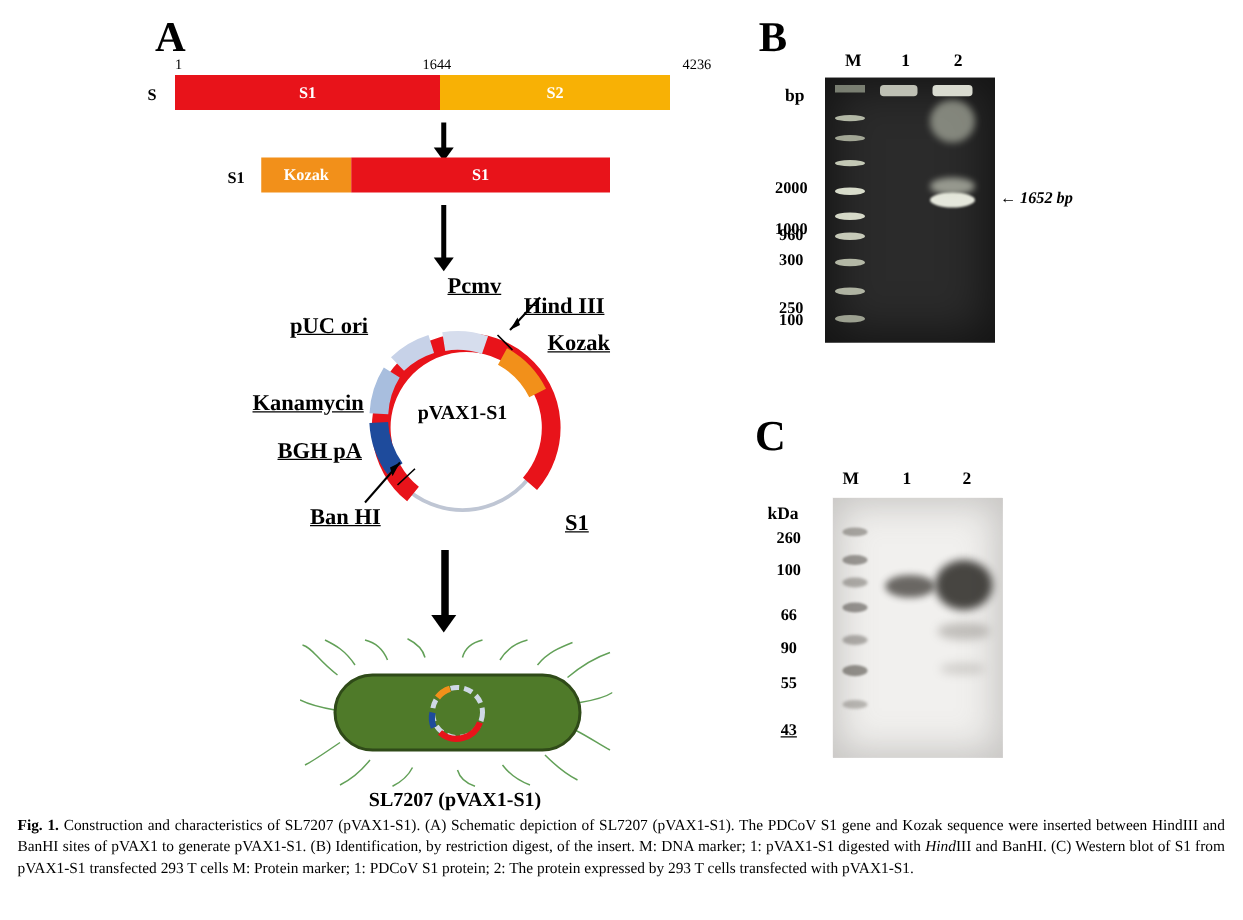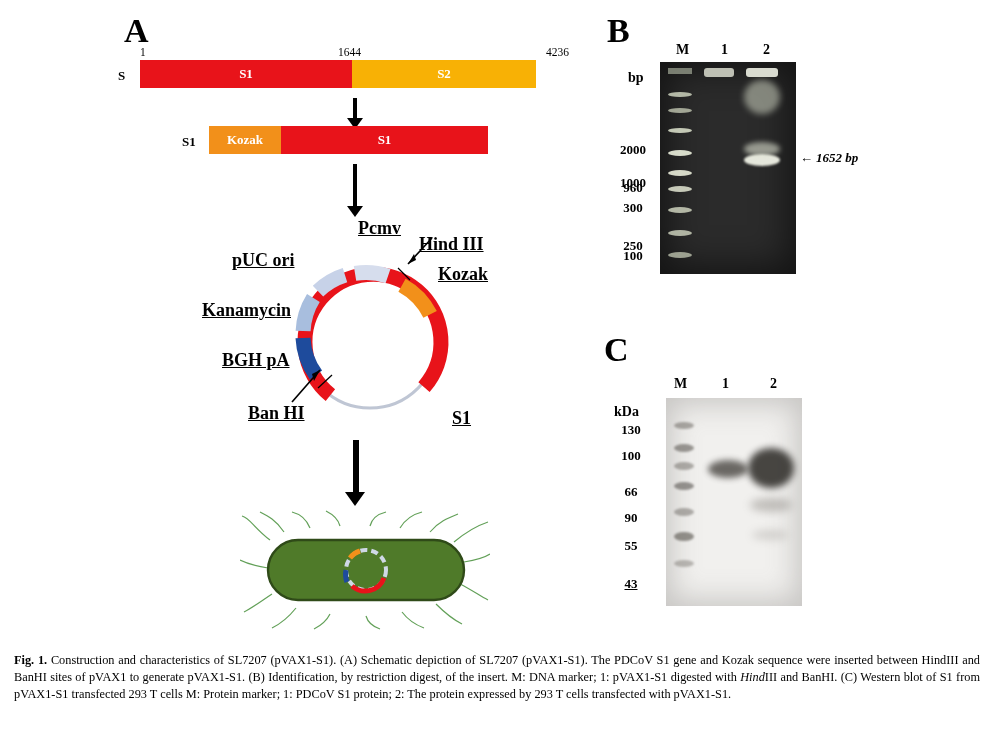--- a/index.html
+++ b/index.html
@@ -234,28 +234,29 @@
         <path d="M 48.0 51.2 A 68 68 0 0 1 75.0 35.2" fill="none" stroke="#c7d2e8" stroke-width="15"></path>
 
         <path d="M 33.1 91.0 A 68 68 0 0 1 43.4 58.0" fill="none" stroke="#a8bede" stroke-width="15"></path>
 
         <path d="M 46.0 135.0 A 68 68 0 0 1 33.0 98.0" fill="none" stroke="#1e4b9c" stroke-width="15"></path>
 
         <line x1="128" y1="28" x2="140" y2="40" stroke="#000" stroke-width="1.3"></line>
         <line x1="48" y1="148" x2="62" y2="135" stroke="#000" stroke-width="1.3"></line>
       </svg>
 
+      <div class="plasmid-name" style="top:82px;">pVAX1-S1</div>
 
       <div class="feat-label" style="left:88px; top:-22px;">Pcmv</div>
       <div class="feat-label" style="left:149px; top:-6px;">Hind III</div>
       <div class="feat-label" style="left:168px; top:24px;">Kozak</div>
       <div class="feat-label" style="left:182px; top:168px;">S1</div>
       <div class="feat-label" style="left:-22px; top:163px;">Ban HI</div>
       <div class="feat-label" style="left:-48px; top:110px;">BGH pA</div>
-      <div class="feat-label" style="left:-68px; top:60px;text-align:right;">Kanamycin</div>
+      <div class="feat-label" style="left:-68px; top:72px;text-align:right;">Kanamycin</div>
       <div class="feat-label" style="left:-38px; top:10px;">pUC ori</div>
 
       
       <svg style="position:absolute; left:128px; top:-8px;" width="40" height="48">
         <line x1="34" y1="6" x2="10" y2="32" stroke="#000" stroke-width="1.6"></line>
         <polygon points="10,32 18,28 16,22" fill="#000"></polygon>
       </svg>
       
       <svg style="position:absolute; left:14px; top:118px;" width="46" height="52">
         <line x1="8" y1="44" x2="36" y2="12" stroke="#000" stroke-width="1.6"></line>
@@ -289,20 +290,21 @@
           <path d="M220,74 C232,80 240,86 248,90"></path>
         </g>
 
         <rect x="28" y="30" width="196" height="60" rx="30" ry="30" fill="#4f7a29" stroke="#2f4a18" stroke-width="2.4"></rect>
 
         <circle cx="126" cy="60" r="20" fill="none" stroke="#cfd8e6" stroke-width="4" stroke-dasharray="7 4"></circle>
         <path d="M 144 68 A 20 20 0 0 1 112 76" fill="none" stroke="#e8131a" stroke-width="5"></path>
         <path d="M 110 48 A 20 20 0 0 1 120 41" fill="none" stroke="#f2901a" stroke-width="5"></path>
         <path d="M 107 72 A 20 20 0 0 1 106 60" fill="none" stroke="#1e4b9c" stroke-width="5"></path>
       </svg>
+      <div class="bact-caption" style="left:-26px; top:122px;">SL7207 (pVAX1-S1)</div>
     </div>
   </div>
 
   <div class="gel-wrap" id="panel-b" style="left:600px; top:30px; width:380px; height:270px;">
 
     <div class="unit-label" style="left:28px; top:40px;">bp</div>
 
     <div class="lane-label" style="left:76px; top:12px;">M</div>
     <div class="lane-label" style="left:121px; top:12px;">1</div>
     <div class="lane-label" style="left:163px; top:12px;">2</div>
@@ -357,21 +359,21 @@
       <div class="band" style="left:8px; top:134px; width:20px; height:9px; background:#545049; opacity:.6; filter:blur(1px);"></div>
       <div class="band" style="left:8px; top:162px; width:20px; height:7px; background:#75716b; opacity:.45; filter:blur(1.3px);"></div>
 
       <div class="band" style="left:42px; top:62px; width:40px; height:18px; background:#3d3a35; opacity:.75; filter:blur(3px);"></div>
 
       <div class="band" style="left:82px; top:50px; width:46px; height:40px; background:#2a2824; opacity:.85; filter:blur(3.5px);"></div>
       <div class="band" style="left:84px; top:100px; width:42px; height:14px; background:#6a655e; opacity:.35; filter:blur(4px);"></div>
       <div class="band" style="left:86px; top:132px; width:36px; height:10px; background:#7b766f; opacity:.25; filter:blur(4px);"></div>
     </div>
 
-    <div class="mw-label" style="left:10px; top:62px;">130</div>
+    <div class="mw-label" style="left:10px; top:62px;">260</div>
     <div class="mw-label" style="left:10px; top:88px;">100</div>
     <div class="mw-label" style="left:10px; top:124px;">66</div>
     <div class="mw-label" style="left:10px; top:150px;">90</div>
     <div class="mw-label" style="left:10px; top:178px;">55</div>
     <div class="mw-label" style="left:10px; top:216px;text-decoration:underline;">43</div>
   </div>
 
   <div id="caption"><b>Fig. 1.</b><span> Construction and characteristics of SL7207 (pVAX1-S1). (A) Schematic depiction of SL7207 (pVAX1-S1). The PDCoV S1 gene and Kozak sequence were inserted between HindIII and BanHI sites of pVAX1 to generate pVAX1-S1. (B) Identification, by restriction digest, of the insert. M: DNA marker; 1: pVAX1-S1 digested with </span><i>Hind</i><span>III and BanHI. (C) Western blot of S1 from pVAX1-S1 transfected 293 T cells M: Protein marker; 1: PDCoV S1 protein; 2: The protein expressed by 293 T cells transfected with pVAX1-S1.</span></div>
 
 </div>

